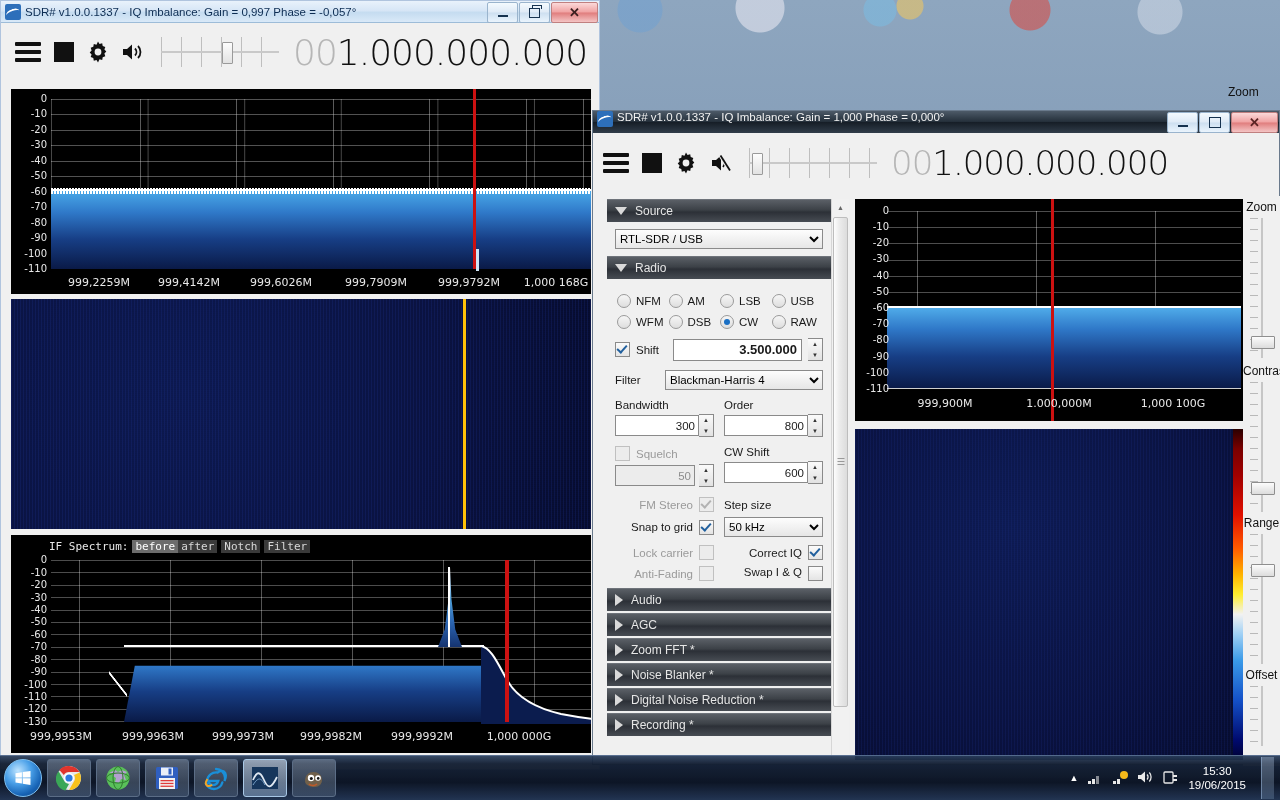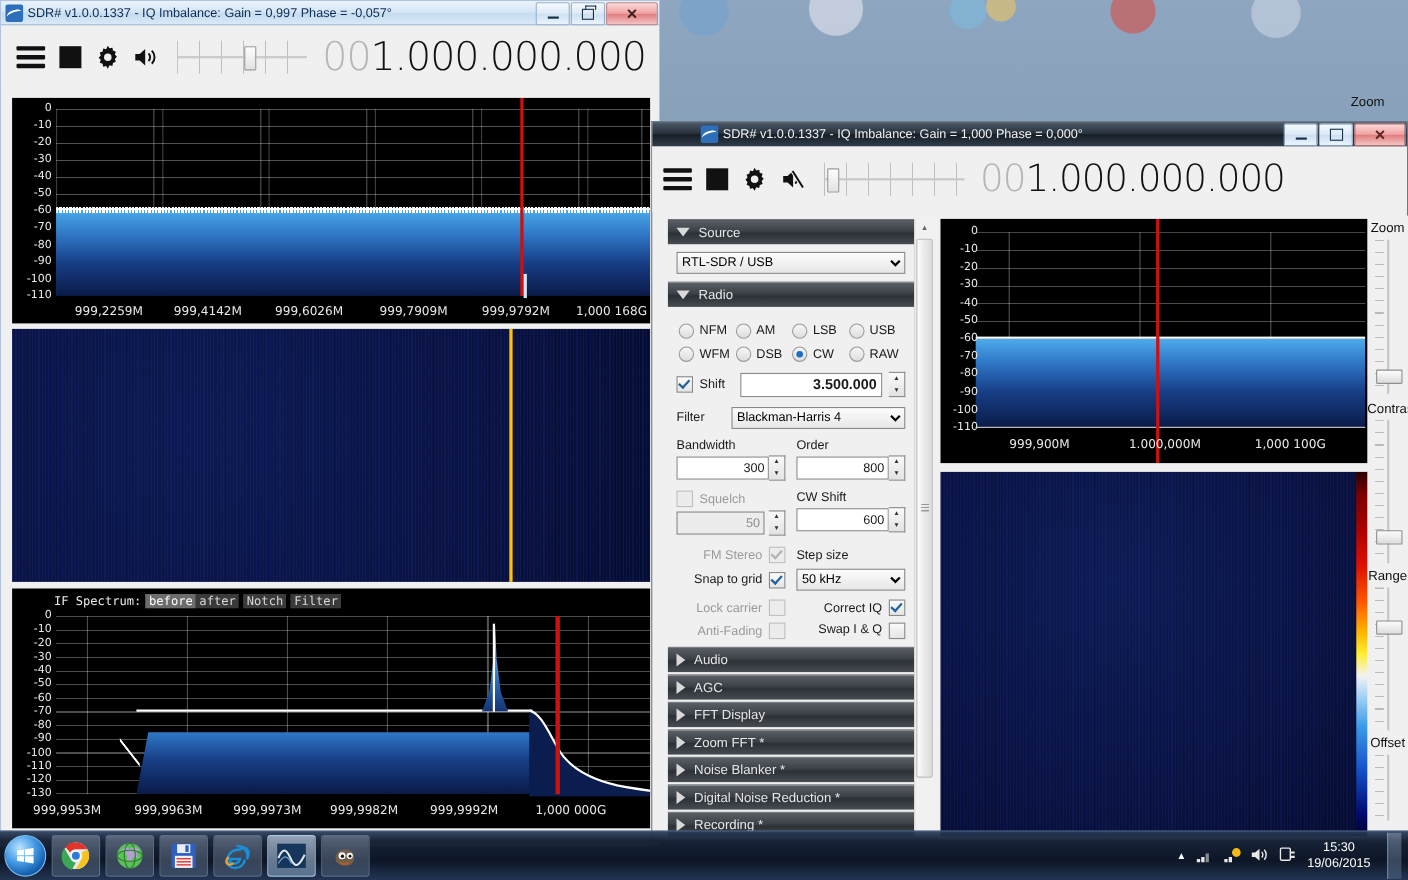--- a/index.html
+++ b/index.html
@@ -75,21 +75,21 @@
   .xlbl{position:absolute;color:#e8e8e8;font-size:11px;font-family:"DejaVu Sans",sans-serif;
     transform:translateX(-50%);white-space:nowrap;}
   .ifhdr{color:#e8e8e8;font-size:11px;font-family:"DejaVu Sans Mono",monospace;}
   .ifbtn{background:#3a3a3a;color:#d8d8d8;padding:0 3px;margin-left:4px;}
   .ifbtn.sel{background:#6c6c6c;color:#fff;}
   
   #win2{position:absolute;left:592px;top:110px;width:688px;height:655px;
         background:#f0f0f0;border:1px solid #6a7a8c;box-sizing:border-box;}
   .titlebar2{height:22px;width:100%;box-sizing:border-box;
     background:linear-gradient(180deg,#4d5a68 0%,#25303b 48%,#161e27 52%,#313d4a 100%);
-    display:flex;align-items:center;position:relative;padding-left:40px;}
+    display:flex;position:relative;}
   .titlebar2 .tb-title{color:#f2f2f2;}
   .toolbar2{height:60px;display:flex;align-items:center;background:#f0f0f0;padding-left:10px;}
   
   .panel-hdr{height:22px;display:flex;align-items:center;padding-left:8px;color:#e6e6e6;
     font-size:12px;background:linear-gradient(180deg,#5a5f66 0%,#3c4147 45%,#2c3037 55%,#474c53 100%);
     border-top:1px solid #6e737a;margin-bottom:2px;}
   .tri{width:0;height:0;margin-right:8px;}
   .tri.down{border-left:6px solid transparent;border-right:6px solid transparent;border-top:8px solid #d9d9d9;}
   .tri.right{border-top:6px solid transparent;border-bottom:6px solid transparent;border-left:8px solid #d9d9d9;}
   .ctl-area{padding:5px 8px 3px 8px;font-size:11.5px;color:#1a1a1a;}
@@ -527,24 +527,20 @@
     <div class="panel-hdr" style="margin-top:4px;">
       <span class="tri right"></span>
       <span>Audio</span>
     </div>
     <div class="panel-hdr">
       <span class="tri right"></span>
       <span>AGC</span>
     </div>
     <div class="panel-hdr">
       <span class="tri right"></span>
-      <span>FFT Display</span>
-    </div>
-    <div class="panel-hdr">
-      <span class="tri right"></span>
       <span>Zoom FFT *</span>
     </div>
     <div class="panel-hdr">
       <span class="tri right"></span>
       <span>Noise Blanker *</span>
     </div>
     <div class="panel-hdr">
       <span class="tri right"></span>
       <span>Digital Noise Reduction *</span>
     </div>

